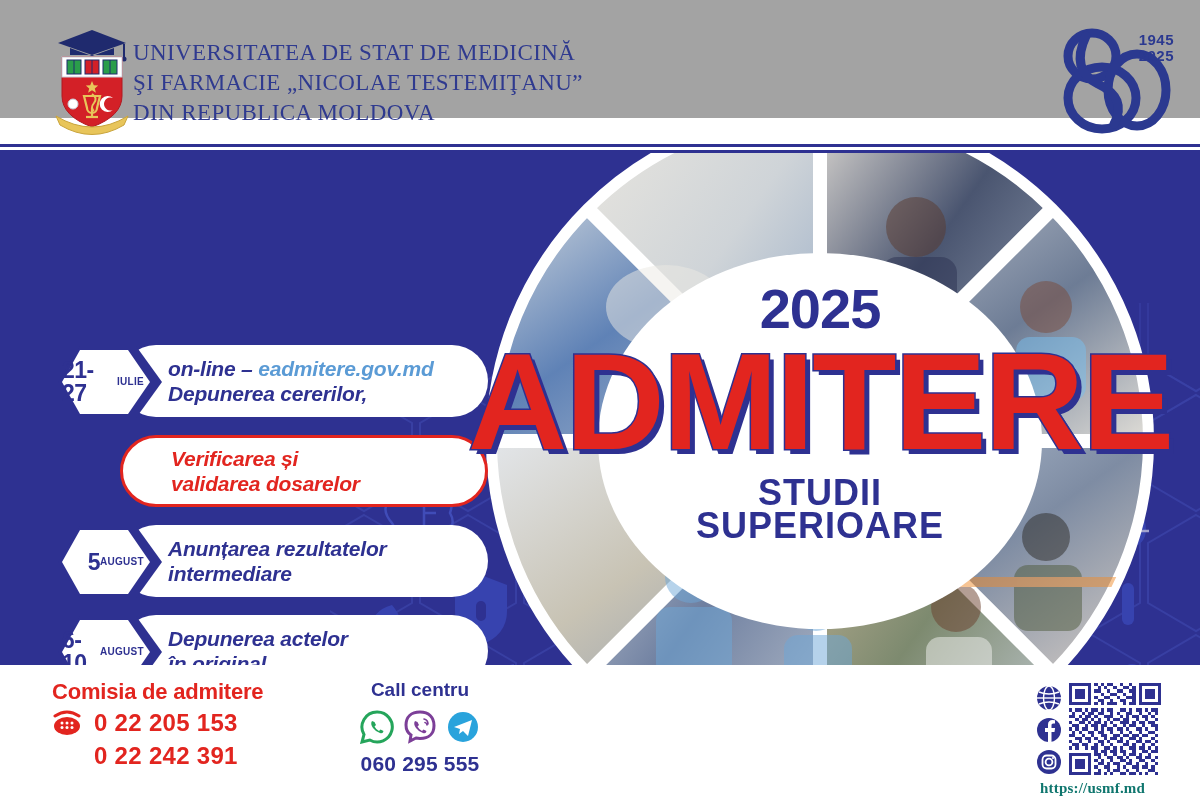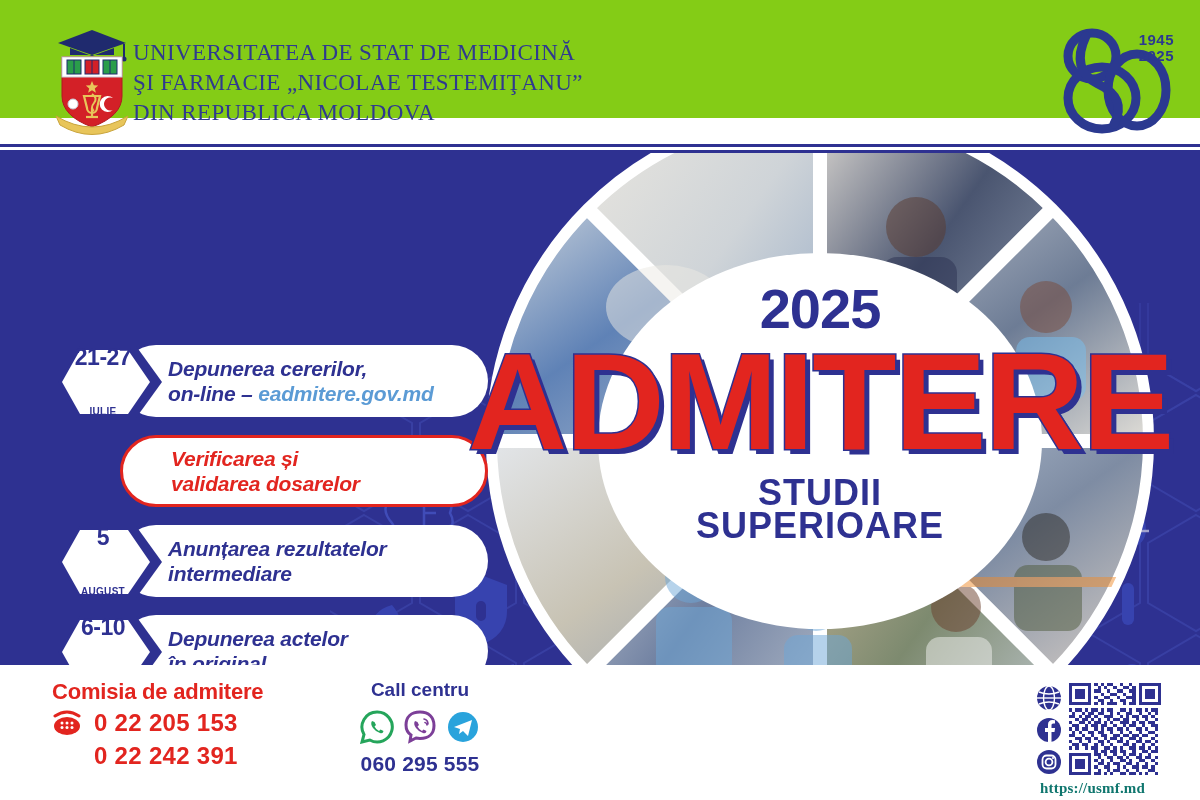--- a/index.html
+++ b/index.html
@@ -5,21 +5,21 @@
   * { margin:0; padding:0; box-sizing:border-box; }
   body {
     width:1200px; height:800px; overflow:hidden;
     background:#ffffff;
     font-family:"Liberation Sans", sans-serif;
     position:relative;
   }
   #poster { position:absolute; inset:0; background:#fff; }
 
   
-  .header { position:absolute; left:0; top:0; width:1200px; height:118px; background:#84cc16; }
+  .header { position:absolute; left:0; top:0; width:1200px; height:118px; background:#a3a3a3; }
   .crest { position:absolute; left:50px; top:24px; width:84px; height:112px; }
   .univ-title {
     position:absolute; left:133px; top:38px; width:600px;
     font-family:"Liberation Serif", serif;
     font-size:23px; line-height:30px; letter-spacing:.4px;
     color:#2f3a8f; font-weight:400;
   }
   .anniv { position:absolute; right:20px; top:24px; width:140px; height:110px; }
   .anniv .years {
     position:absolute; right:6px; top:8px; text-align:center;
@@ -49,21 +49,21 @@
   .tbar.alert { border:3px solid #e2251f; }
   .tline {
     font-style:italic; font-weight:bold; font-size:21px; line-height:25px;
     color:#2e3191; white-space:nowrap; letter-spacing:-.2px;
   }
   .tbar.alert .tline { color:#e2251f; }
   .tline .lnk { color:#5b9bd5; }
   .hexwrap { position:absolute; left:0; top:1px; width:104px; height:72px; z-index:3; }
   .hexdate {
     position:absolute; left:0; top:0; width:104px; height:72px;
-    display:flex; flex-direction:column; align-items:center; justify-content:space-between;
+    display:flex; flex-direction:row; align-items:center; justify-content:flex-end;
     padding-left:4px; padding-right:18px;
   }
   .dnum { font-size:23px; font-weight:bold; color:#2e3191; line-height:23px; letter-spacing:-.5px; }
   .dmon { font-size:10px; font-weight:bold; color:#2e3191; line-height:12px; letter-spacing:.3px; }
   .trow.alert .dnum, .trow.alert .dmon { color:#ffffff; }
   .center-text {
     position:absolute; left:486px; top:104px; width:668px; height:668px;
     z-index:8; pointer-events:none;
   }
   .t2025 {
@@ -283,22 +283,22 @@
           <ellipse cx="334" cy="334" rx="222" ry="188" fill="#ffffff"></ellipse>
         </g>
         <circle cx="334" cy="334" r="330" fill="none" stroke="#ffffff" stroke-width="8"></circle>
       </svg>
     </div>
 
     <div class="timeline">
 
       <div class="trow">
         <div class="tbar">
+          <div class="tline"><span>on-line – </span><span class="lnk">eadmitere.gov.md</span></div>
           <div class="tline">Depunerea cererilor,</div>
-          <div class="tline"><span>on-line – </span><span class="lnk">eadmitere.gov.md</span></div>
         </div>
         <div class="hexwrap">
           <svg width="104" height="72" viewBox="0 0 104 72">
             <path d="M22 0 L78 0 L104 36 L78 72 L22 72 L0 36 Z" fill="#2e3191"></path>
             <path d="M22 4 L70 4 L92 36 L70 68 L22 68 L4 36 Z" fill="#ffffff"></path>
           </svg>
           <div class="hexdate">
             <div class="dnum">21-27</div>
             <div class="dmon">IULIE</div>
           </div>

